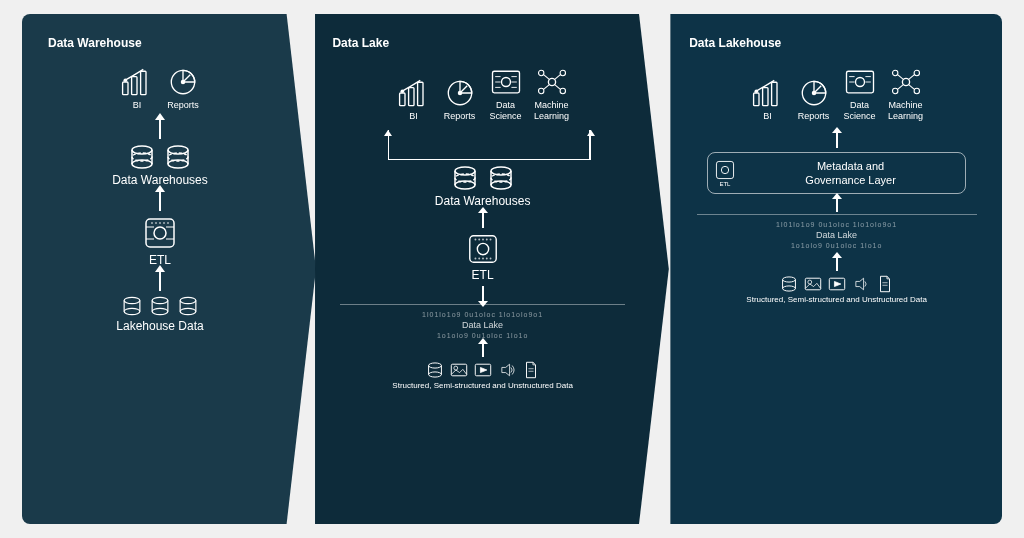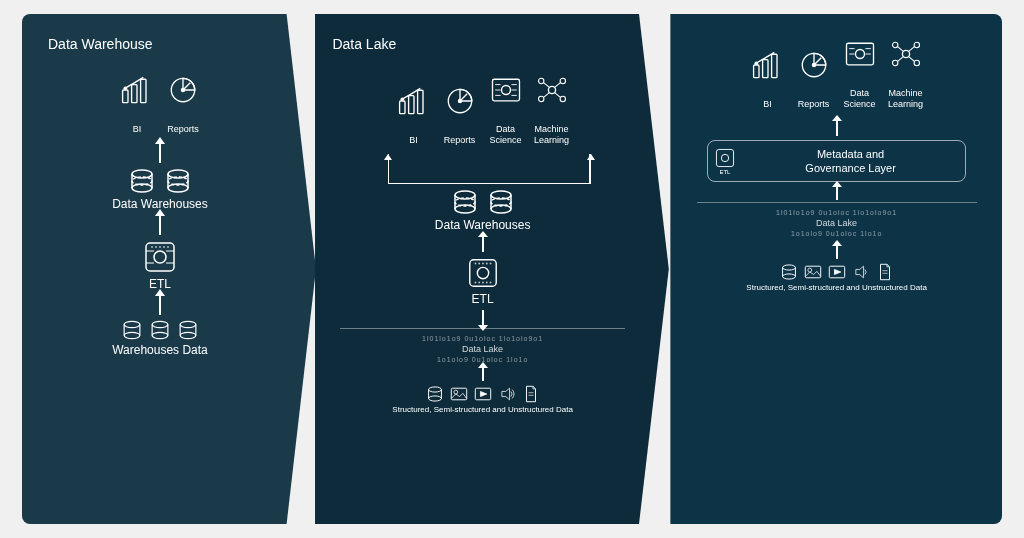--- a/index.html
+++ b/index.html
@@ -43,42 +43,42 @@
       padding-right: 36px;
     }
     .panel-lakehouse {
       background: #0d3347;
       width: 36%;
       margin-left: -2%;
       clip-path: polygon(6% 0, 100% 0, 100% 100%, 6% 100%);
       padding-left: 40px;
     }
     .panel-title {
-      font-size: 14px;
-      font-weight: 400;
-      margin-bottom: 20px;
+      font-size: 12px;
+      font-weight: 700;
+      margin-bottom: 14px;
       align-self: flex-start;
     }
     .panel-warehouse .panel-title { margin-left: 8px; }
     .panel-lake .panel-title { margin-left: 0; }
     .panel-lakehouse .panel-title { margin-left: 0; }
 
     
     .icons-row {
       display: flex;
       flex-direction: row;
       gap: 10px;
       align-items: flex-end;
       margin-bottom: 8px;
     }
     .icon-item {
       display: flex;
       flex-direction: column;
       align-items: center;
-      gap: 16px;
+      gap: 0;
       font-size: 9px;
     }
     .icon-svg {
       width: 36px;
       height: 36px;
     }
     .icon-label {
       font-size: 9px;
       text-align: center;
       line-height: 1.2;
@@ -202,21 +202,21 @@
             <line x1="24" y1="7" x2="24" y2="21" stroke="white" stroke-width="1.5"></line>
             <ellipse cx="14" cy="21" rx="10" ry="4" stroke="white" stroke-width="1.5"></ellipse>
           </svg>
           <svg width="22" height="22" viewBox="0 0 28 28" fill="none">
             <ellipse cx="14" cy="7" rx="10" ry="4" stroke="white" stroke-width="1.5"></ellipse>
             <line x1="4" y1="7" x2="4" y2="21" stroke="white" stroke-width="1.5"></line>
             <line x1="24" y1="7" x2="24" y2="21" stroke="white" stroke-width="1.5"></line>
             <ellipse cx="14" cy="21" rx="10" ry="4" stroke="white" stroke-width="1.5"></ellipse>
           </svg>
         </div>
-        <div class="item-label">Warehouses Data</div>
+        <div class="item-label">Lakehouse Data</div>
       </div>
     </div>
   </div>
 
   <div class="panel panel-lake">
     <div class="panel-title">Data Lake</div>
     <div class="panel-content">
 
       <div class="icons-row">
         <div class="icon-item">
@@ -367,20 +367,21 @@
             <line x1="7" y1="12" x2="15" y2="12" stroke="white" stroke-width="1"></line>
             <line x1="7" y1="16" x2="15" y2="16" stroke="white" stroke-width="1"></line>
           </svg>
         </div>
         <div class="item-label" style="font-size:8px;">Structured, Semi-structured and Unstructured Data</div>
       </div>
     </div>
   </div>
 
   <div class="panel panel-lakehouse">
+    <div class="panel-title">Data Lakehouse</div>
     <div class="panel-content">
 
       <div class="icons-row">
         <div class="icon-item">
           <svg class="icon-svg" viewBox="0 0 40 40" fill="none">
             <rect x="4" y="20" width="6" height="14" rx="1" stroke="white" stroke-width="1.5"></rect>
             <rect x="14" y="14" width="6" height="20" rx="1" stroke="white" stroke-width="1.5"></rect>
             <rect x="24" y="8" width="6" height="26" rx="1" stroke="white" stroke-width="1.5"></rect>
             <polyline points="7,18 17,12 27,6" stroke="white" stroke-width="1.5" fill="none"></polyline>
             <circle cx="7" cy="18" r="2" fill="white"></circle>

